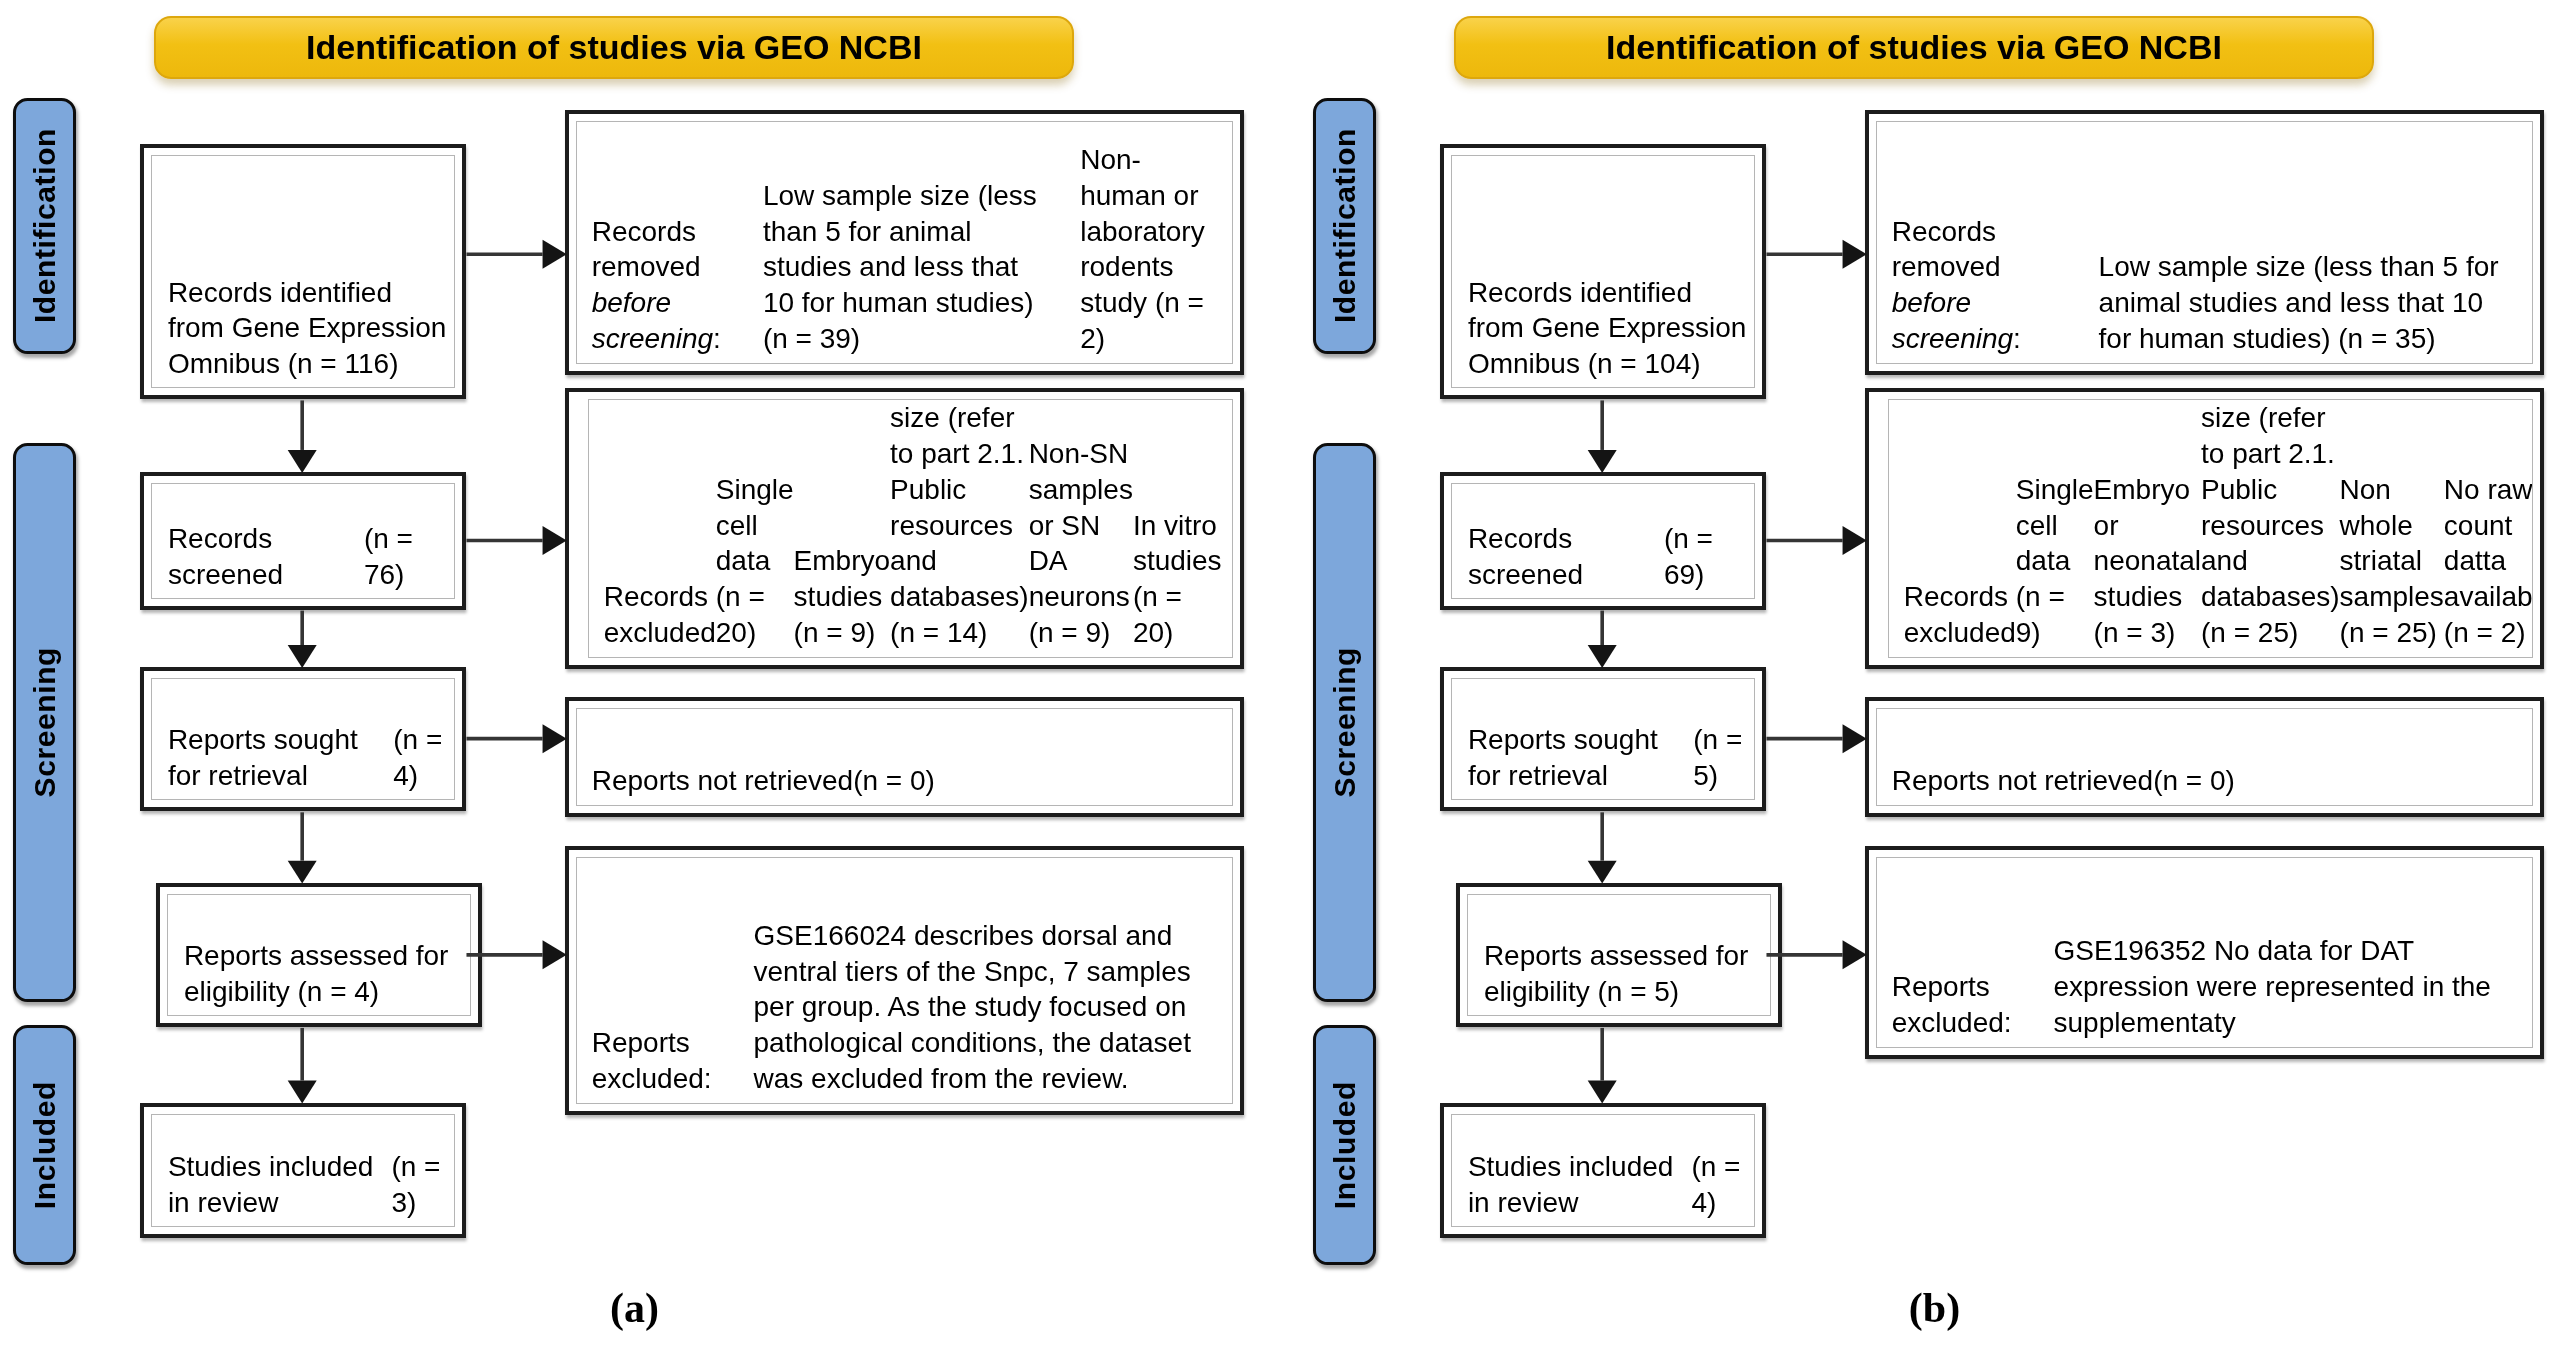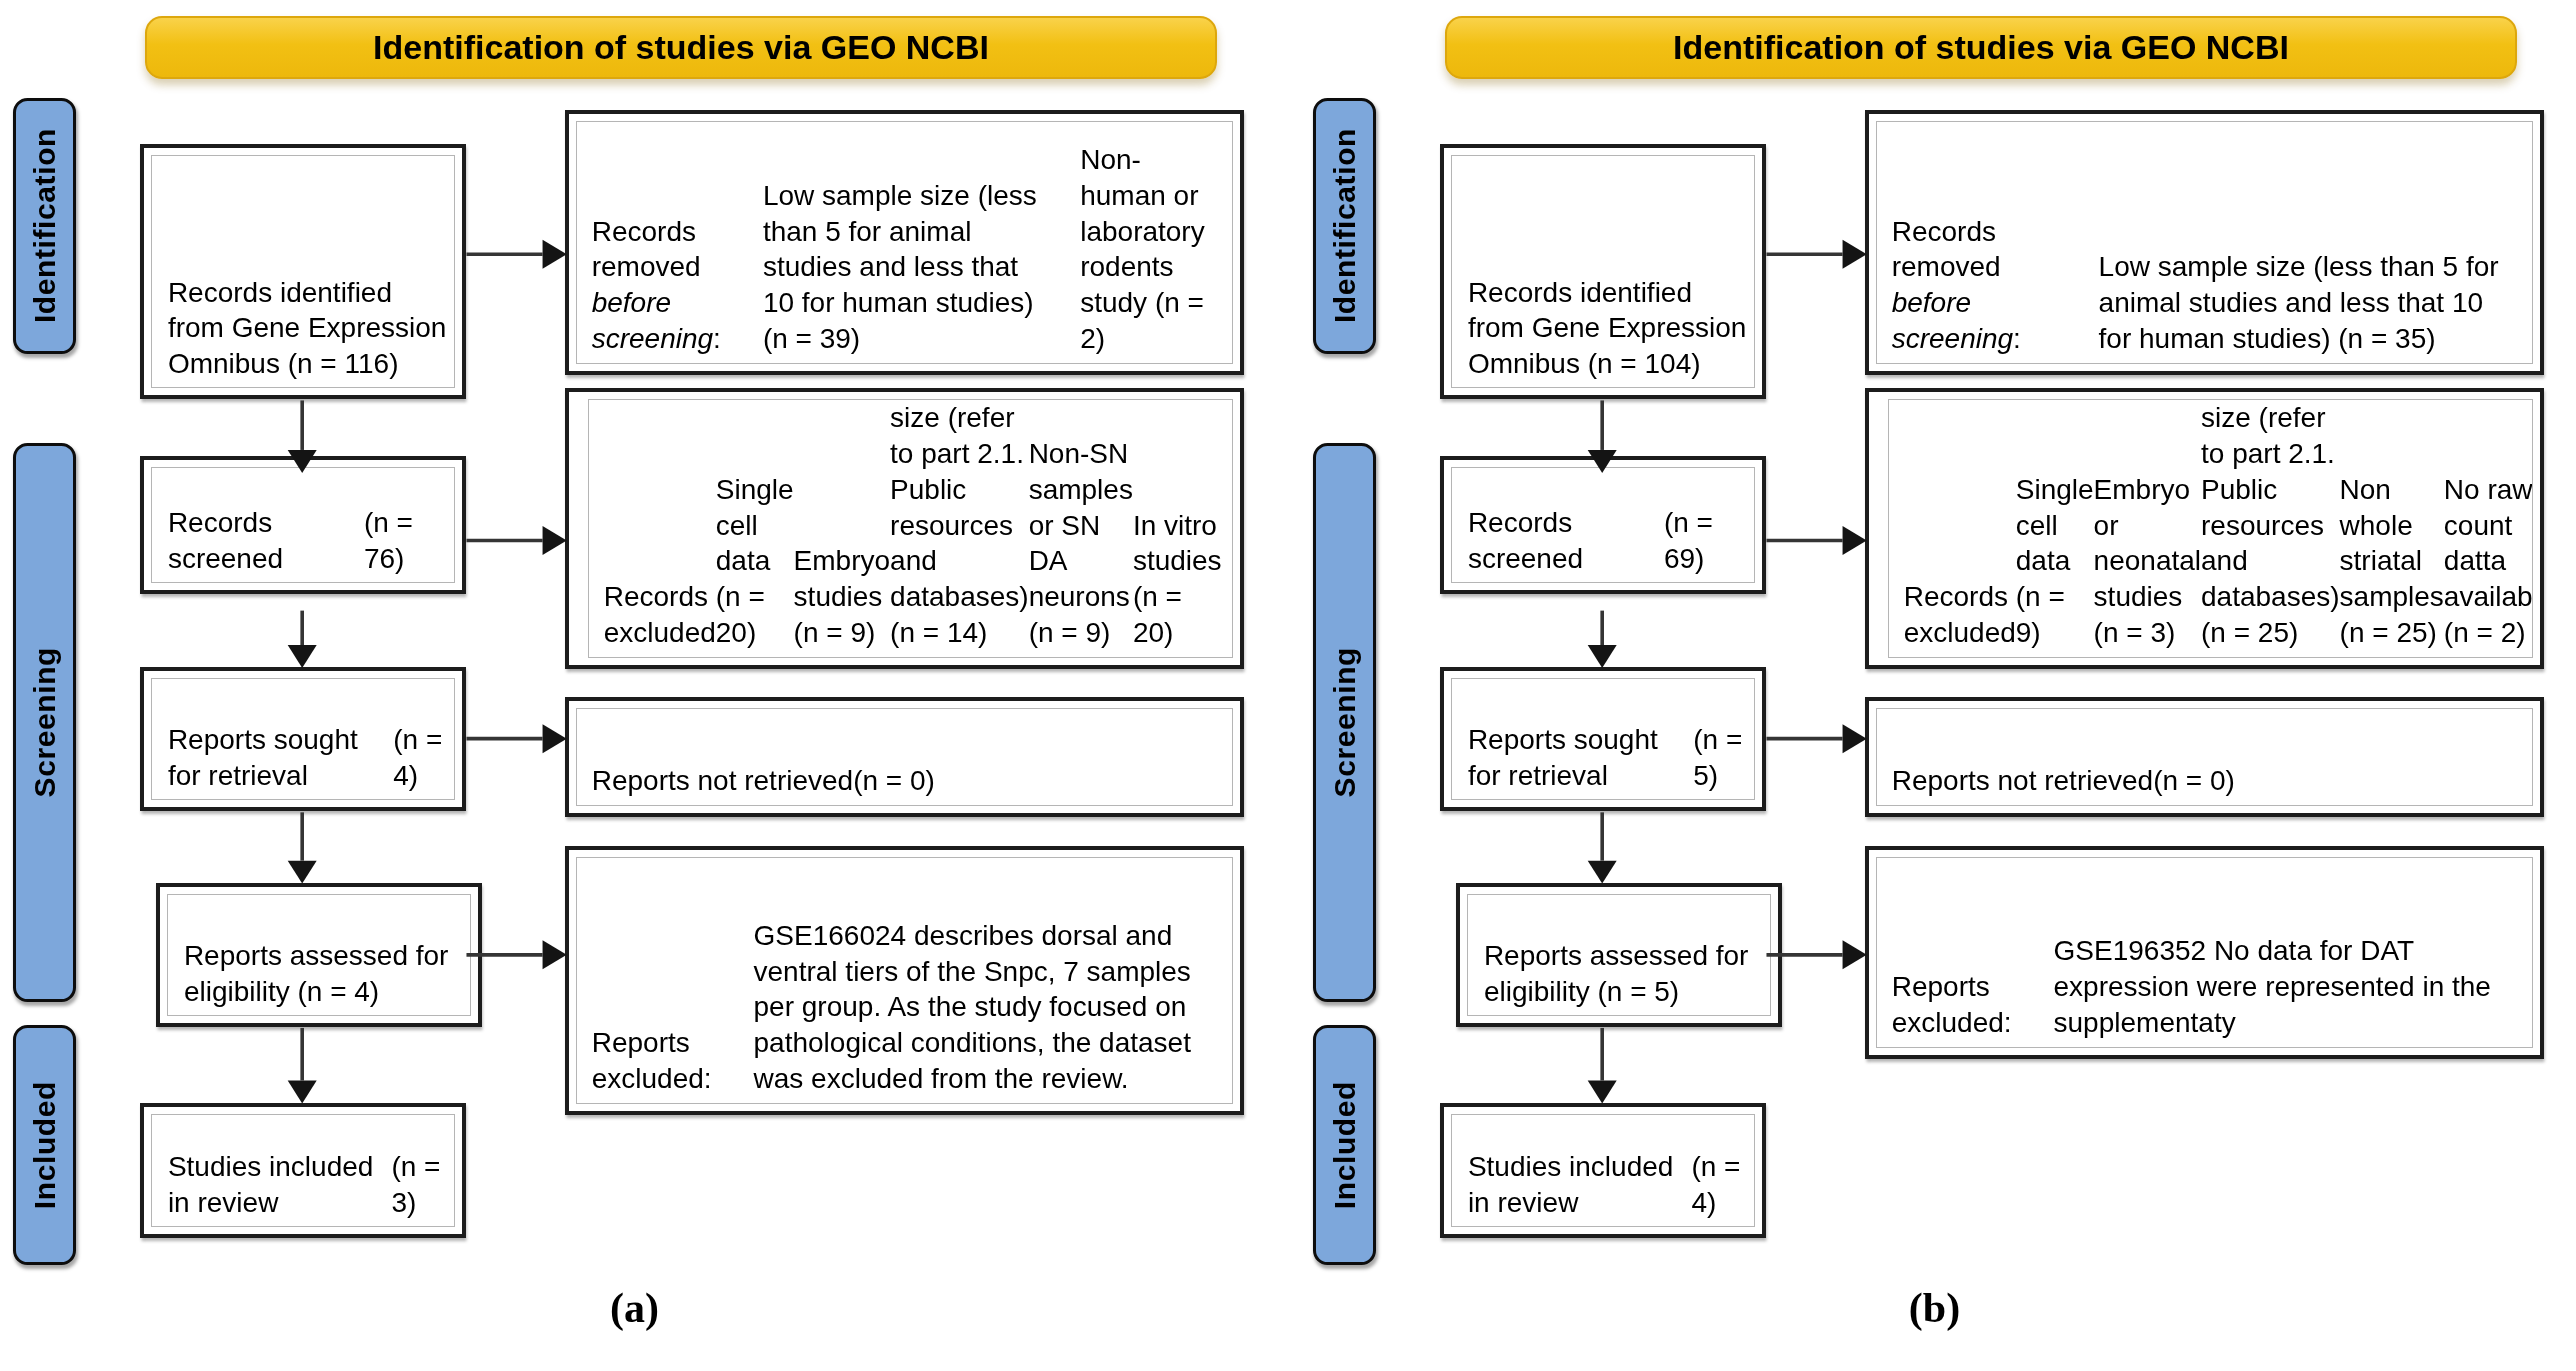--- a/index.html
+++ b/index.html
@@ -6,21 +6,21 @@
   body{
     width:2576px;height:1371px;background:#ffffff;position:relative;
     font-family:"Liberation Sans","DejaVu Sans",sans-serif;color:#000;
   }
   .panel{position:absolute;top:0;width:1276px;height:1371px;}
   .panel-a{left:0;}
   .panel-b{left:1300px;}
 
   
   .title-bar{
-    position:absolute;left:145px;top:16.3px;width:1072px;height:63px;
+    position:absolute;left:154px;top:16.3px;width:920px;height:63px;
     background:linear-gradient(180deg,#f9d24a 0%,#f2c013 45%,#edb80c 100%);
     border:2.4px solid #dda70d;border-radius:17px;
     display:flex;align-items:center;justify-content:center;
     font-weight:bold;font-size:34px;
     box-shadow:0 6px 8.5px rgba(130,95,0,0.30);
     box-sizing:border-box;
   }
 
   
   .stage{
@@ -49,21 +49,21 @@
     overflow:hidden;
     align-items:flex-end;
   }
   .t{font-size:28px;line-height:1.28;}
   .col1{left:140px;width:326px;}
   .col2{left:565px;width:679px;}
   .col1 .inner{justify-content:center;padding:4.8px 6px 4.8px 15.7px;}
   .col2 .inner{padding:12px 12px 6px 14.5px;}
 
   .box-records-identified{top:144px;height:255px;}
-  .box-records-screened{top:456px;height:138px;padding-left:40px;}
+  .box-records-screened{top:472px;height:138px;padding-left:40px;}
   .box-reports-sought{top:667px;height:144px;}
   .box-reports-assessed{top:883px;height:144px;margin-left:16px;}
   .box-studies-included{top:1103px;height:135px;}
 
   .box-records-removed{top:110px;height:265px;}
   .box-records-excluded{top:388px;height:281px;}
   .box-records-excluded .inner{padding-top:11px;margin-left:12px;}
   .box-reports-not-retrieved{top:697px;height:120px;}
   .box-reports-not-retrieved .inner{padding-top:10px;}
   .box-reports-excluded{top:846px;height:269px;}

